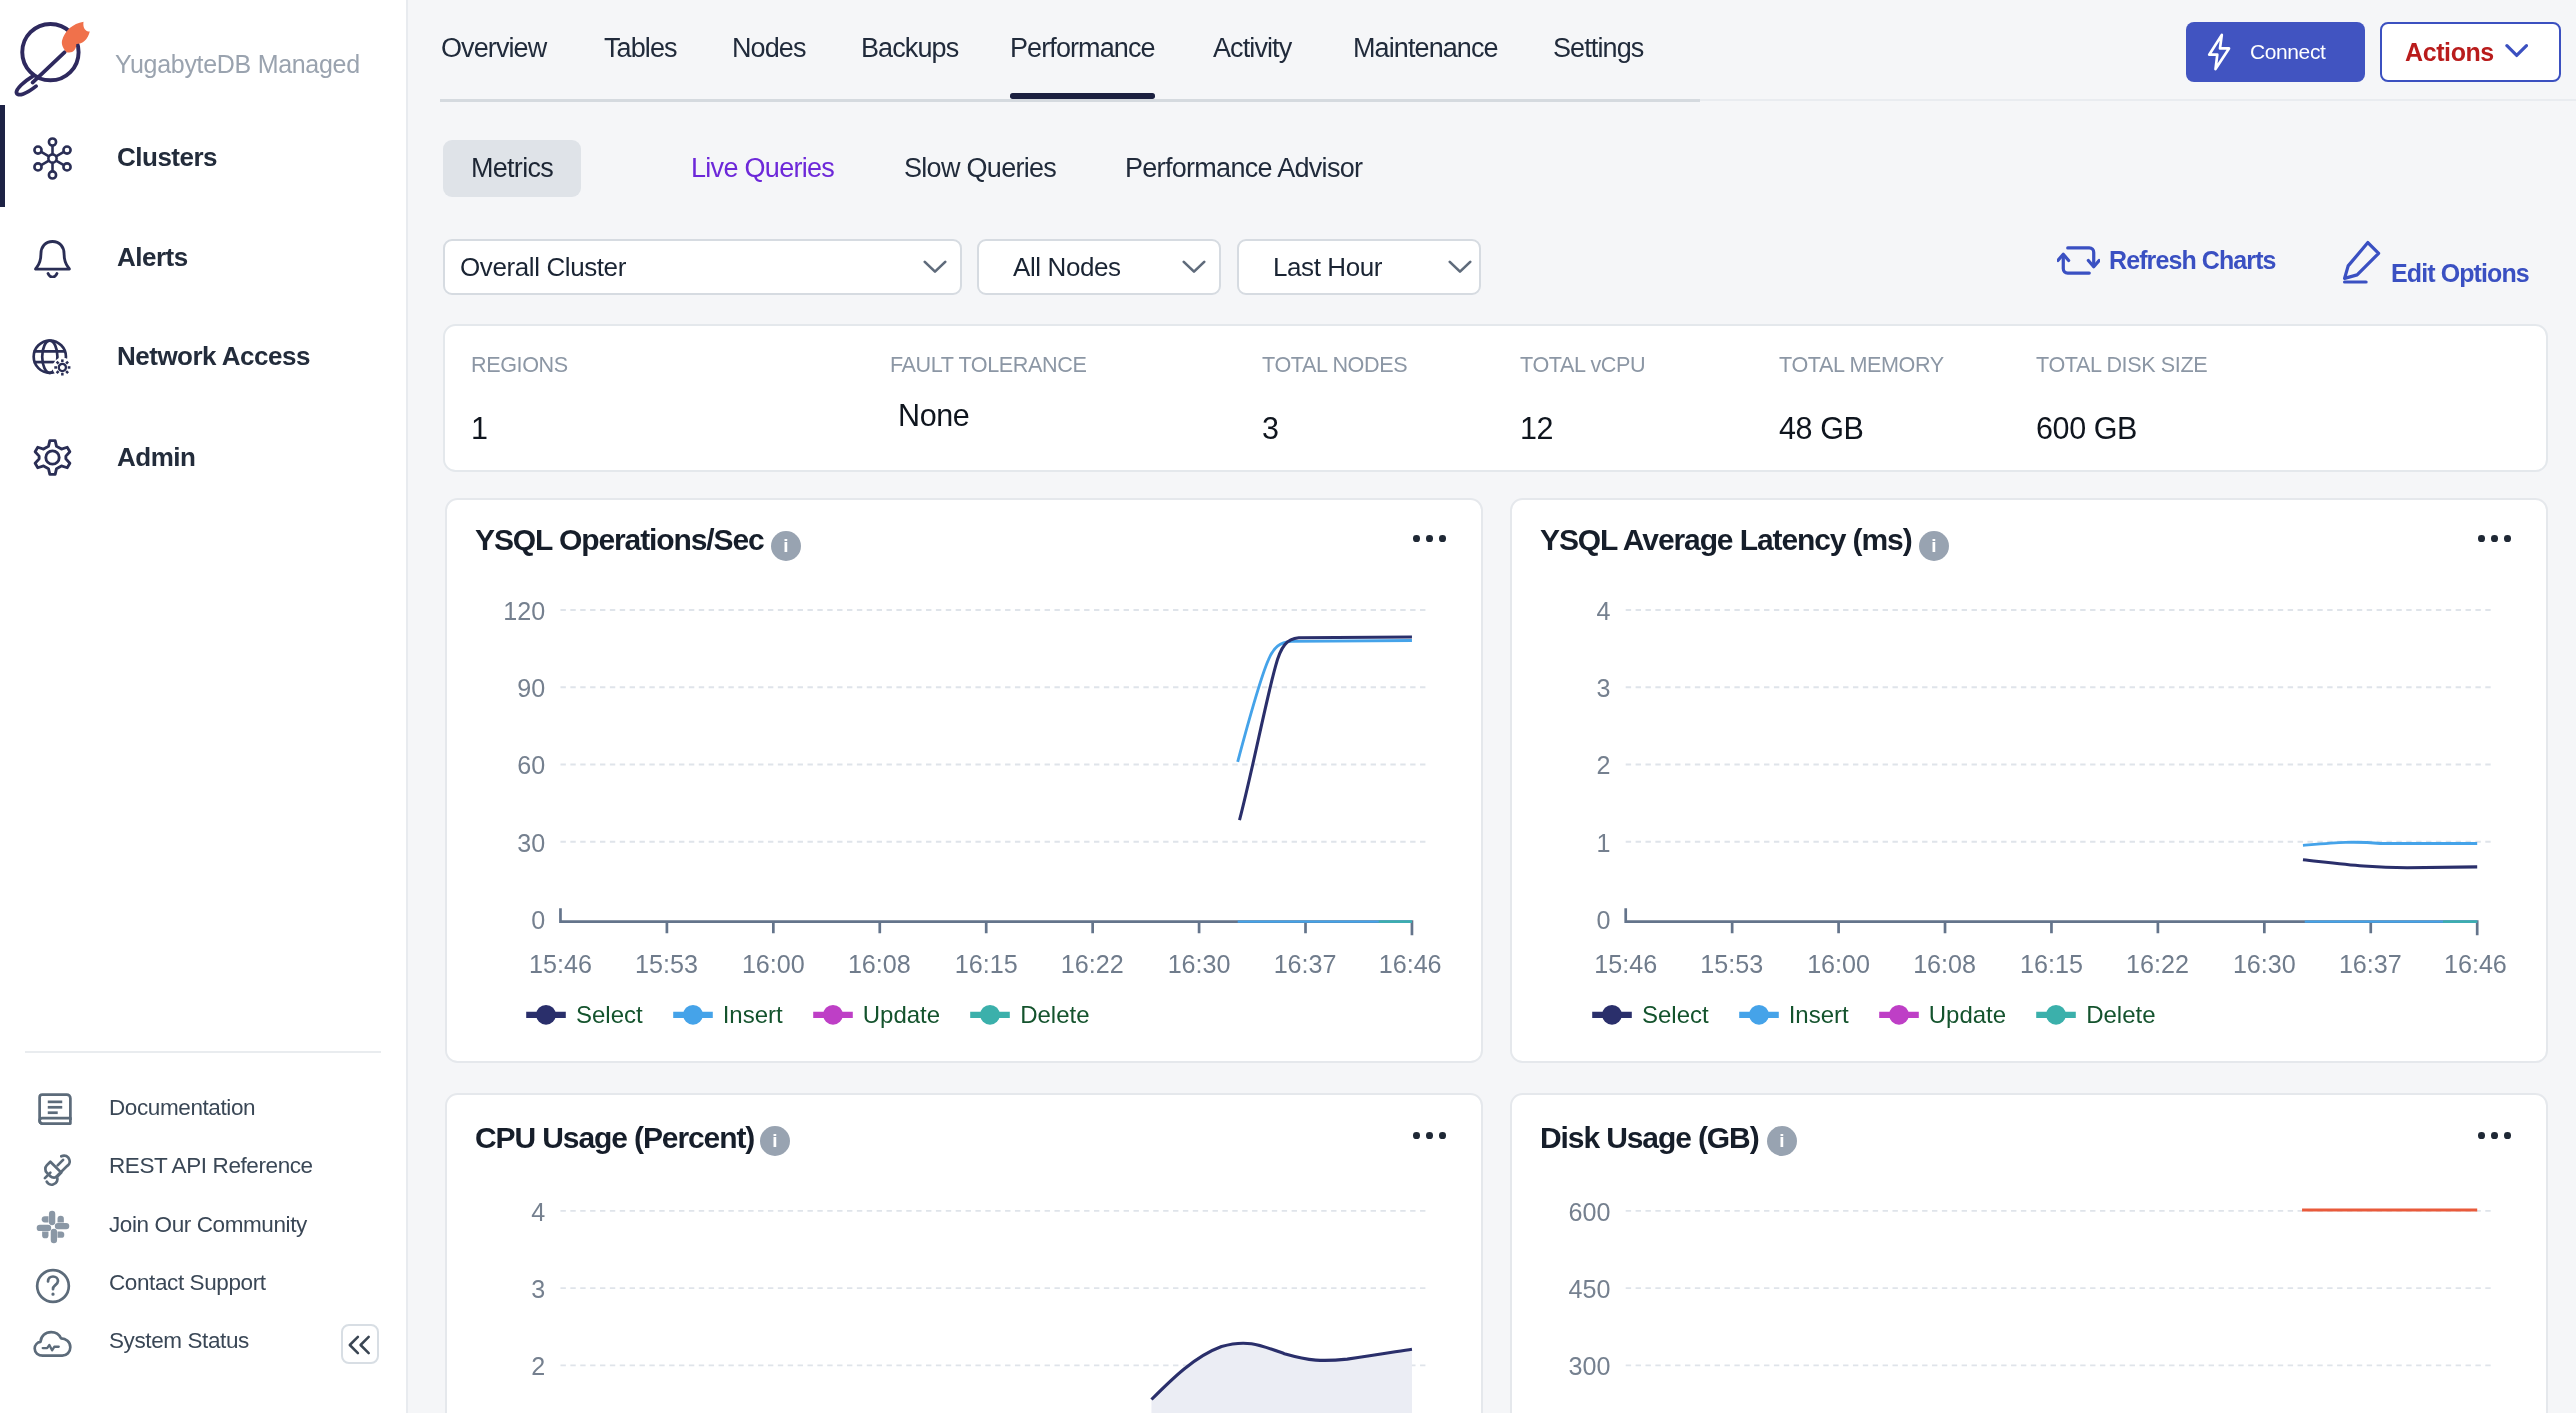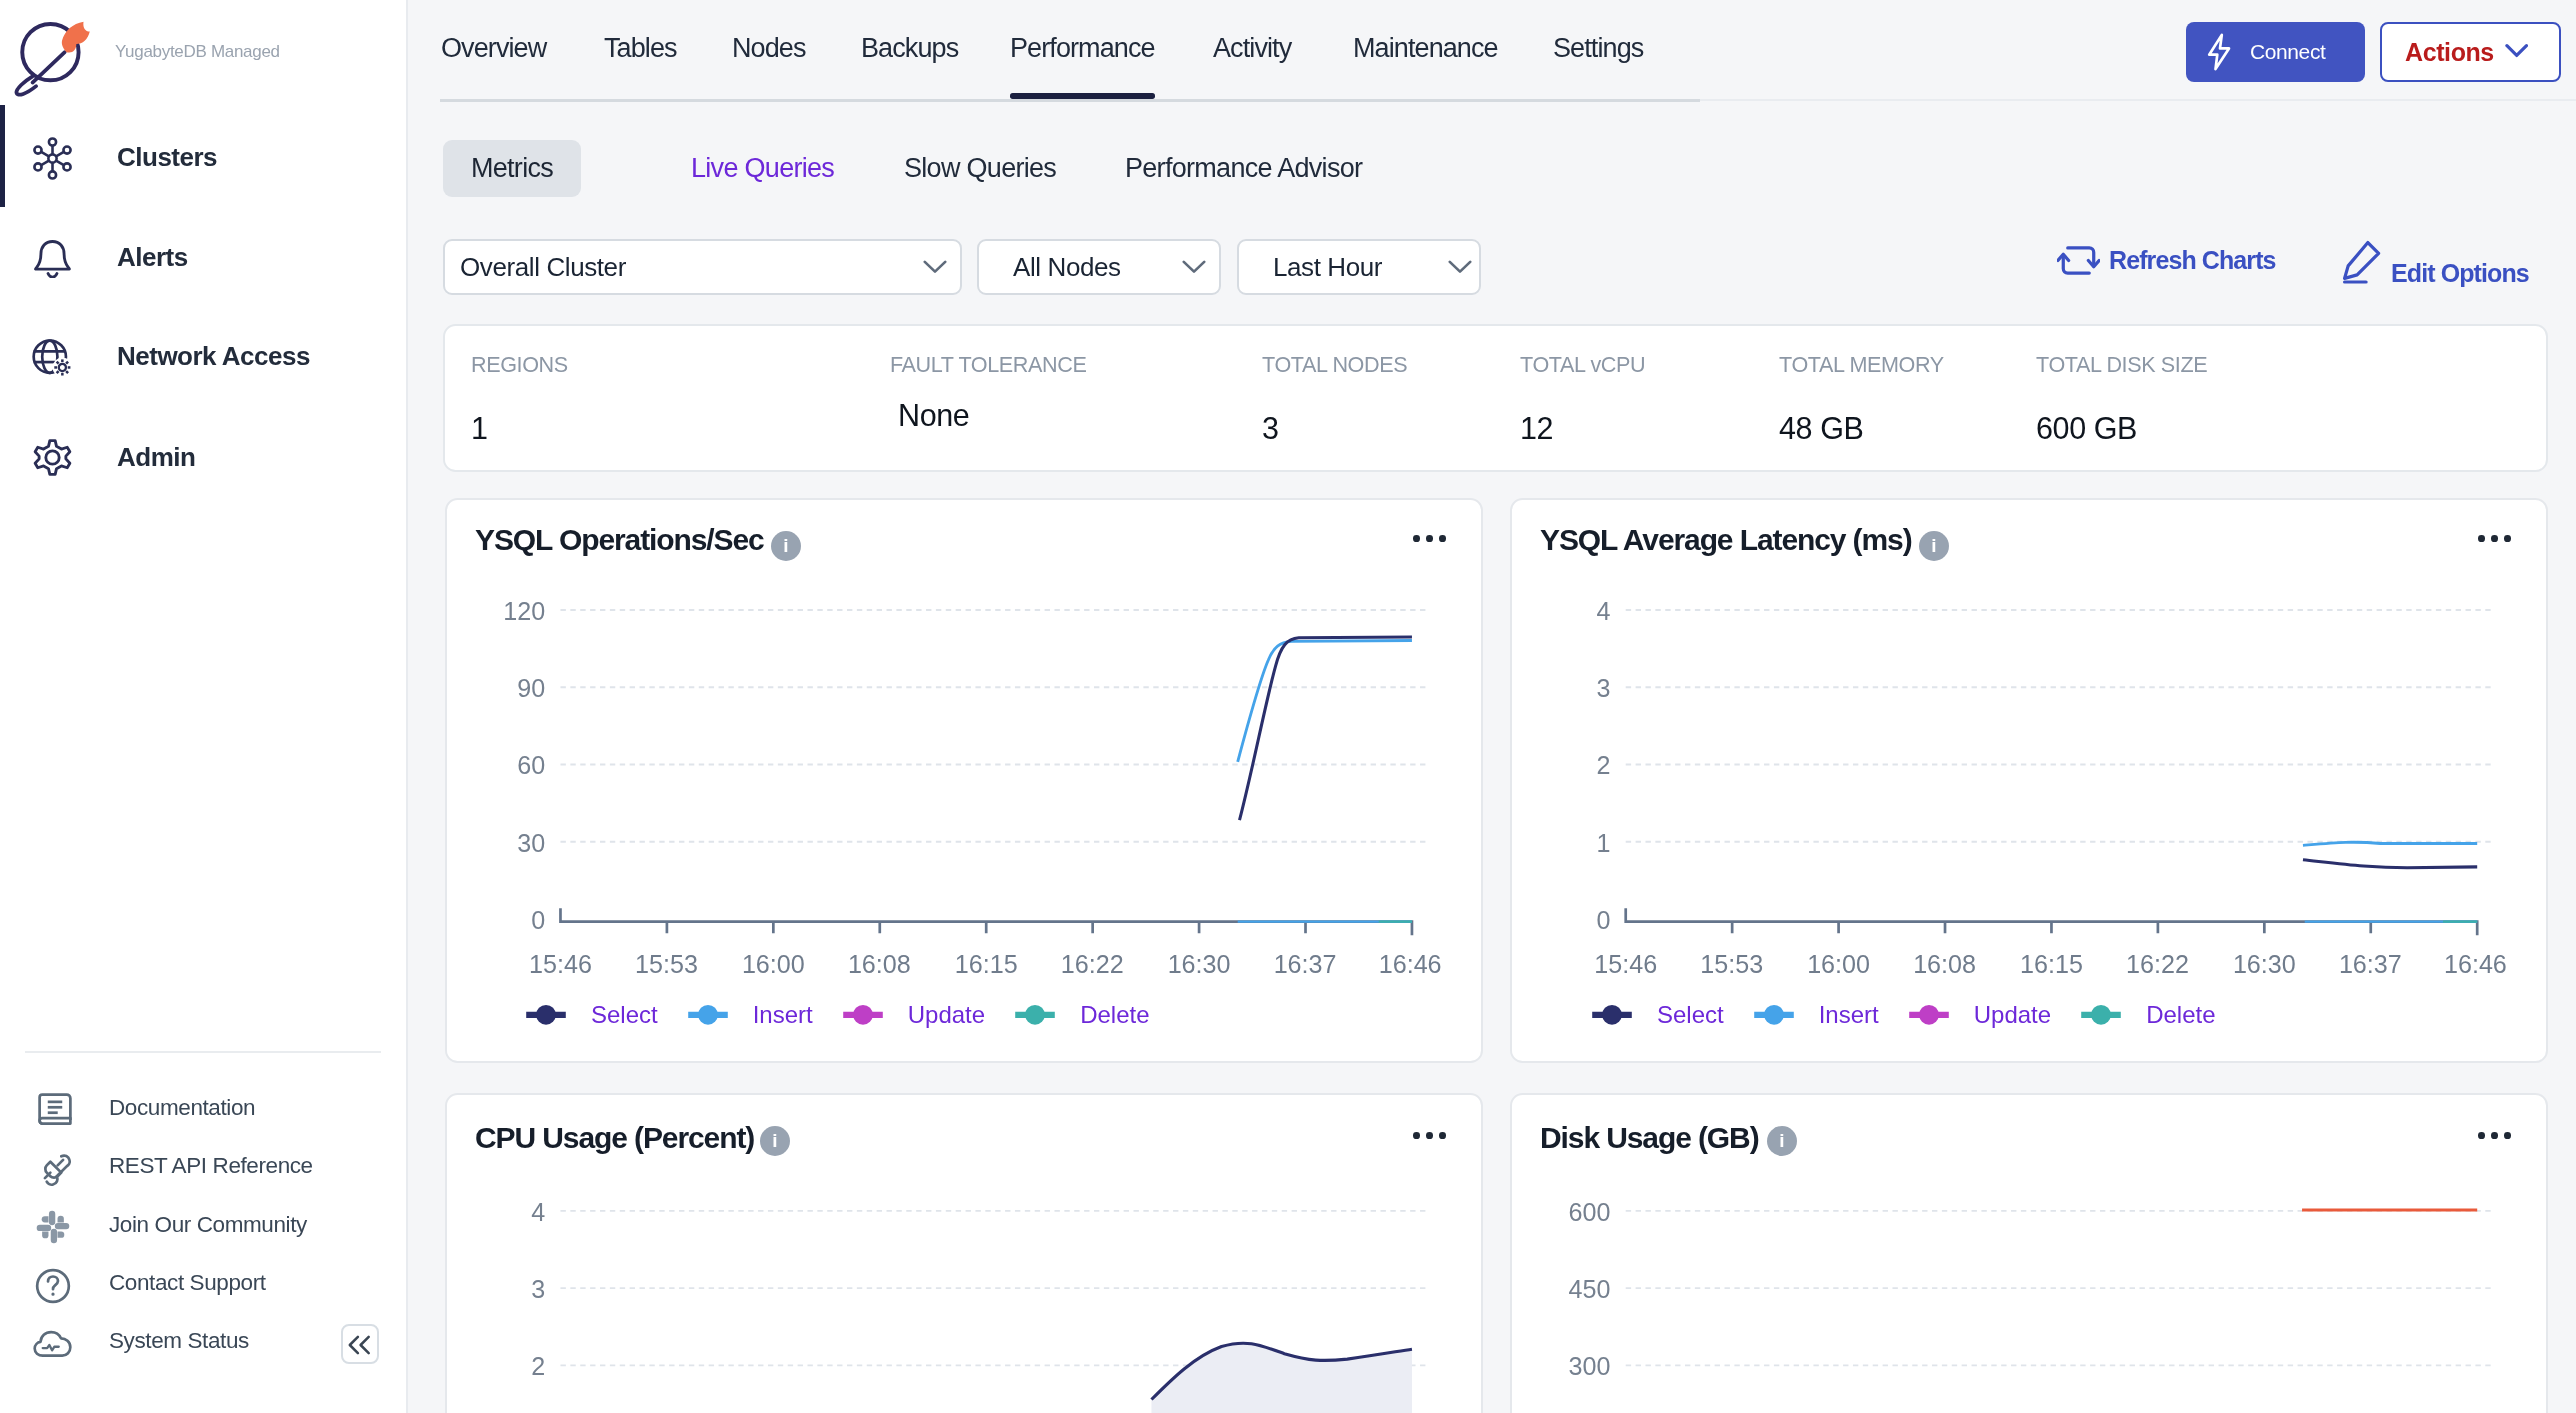--- a/index.html
+++ b/index.html
@@ -9,36 +9,36 @@
   .card { position:absolute; background:#fff; border:2.2px solid #E5E8EC; border-radius:12.6px; }
   .ctitle { position:absolute; font-size:30px; font-weight:bold; letter-spacing:-1.1px; color:#161E2A; }
   .iicon { position:absolute; width:30px; height:30px; border-radius:50%; background:#98A3B1; color:#fff; text-align:center; font-size:19px; line-height:30px; font-weight:bold; }
   .dots { position:absolute; width:45px; height:7.2px; }
   .dots span { display:inline-block; width:6.7px; height:6.7px; border-radius:50%; background:#1F2835; margin-right:6.3px; vertical-align:top; }
   .navtab { position:absolute; top:0; height:97px; line-height:97px; font-size:27px; color:#212B3B; letter-spacing:-0.9px; }
   .stat-label { position:absolute; font-size:21.6px; color:#8C97A5; letter-spacing:-0.4px; }
   .stat-value { position:absolute; font-size:30.5px; color:#0F151E; letter-spacing:-0.4px; }
   .leg { position:absolute; height:40px; display:flex; align-items:center; }
   .leg .item { display:flex; align-items:center; margin-right:30px; }
-  .leg .txt { font-size:24px; color:#6d28d9; margin-left:25px; }
+  .leg .txt { font-size:24px; color:#14532d; margin-left:10px; }
   .snav { position:absolute; font-size:26px; color:#232C3B; letter-spacing:-0.5px;font-weight:bold; }
   .bnav { position:absolute; font-size:22.5px; color:#3A4756; letter-spacing:-0.4px; }
 </style>
 </head>
 <body>
 
 <div class="abs" id="sidebar" style="left:0;top:0;width:408px;height:1414px;background:#fff;border-right:2.7px solid #E8EBEF;"></div>
 
 <svg class="abs" style="left:9px;top:10.8px;" width="90" height="93" viewBox="0 0 100 104">
   <circle cx="46" cy="46" r="31.5" fill="none" stroke="#2E295E" stroke-width="4.4"></circle>
   <path d="M 62 46 L 26 80" stroke="#2E295E" stroke-width="4.2" fill="none" stroke-linecap="round"></path>
   <path d="M 30 84 C 20 92 9 97 8 91 C 8 87 16 79 26 73" stroke="#2E295E" stroke-width="4.2" fill="none" stroke-linecap="round"></path>
   <path d="M 59 33 C 62 22 71 14 83 12 C 82 19 85 23 90 23 C 88 32 82 37 75 37 C 75 44 70 48 64 46 C 60 42 58 37 59 33 Z" fill="#F0714B"></path>
 </svg>
-<div class="abs" style="left:115px;top:0;height:104px;line-height:104px;font-size:17px;letter-spacing:-0.3px;color:#9AA3AF;">YugabyteDB Managed</div>
+<div class="abs" style="left:115px;top:12px;height:104px;line-height:104px;font-size:25px;letter-spacing:-0.3px;color:#9AA3AF;">YugabyteDB Managed</div>
 
 <div class="abs" style="left:0;top:105px;width:4.5px;height:102px;background:#1D2245;"></div>
 
 <svg class="abs" style="left:31px;top:137px;" width="43" height="43" viewBox="0 0 48 48" fill="none" stroke="#2A2E55" stroke-width="2.9">
   <circle cx="24" cy="24" r="4.6"></circle>
   <circle cx="24" cy="5.6" r="4"></circle>
     <line x1="24" y1="19.4" x2="24" y2="9.8"></line>
   <circle cx="24" cy="42.4" r="4"></circle>
     <line x1="24" y1="28.6" x2="24" y2="38.2"></line>
   <circle cx="40.2" cy="14.6" r="4"></circle>

